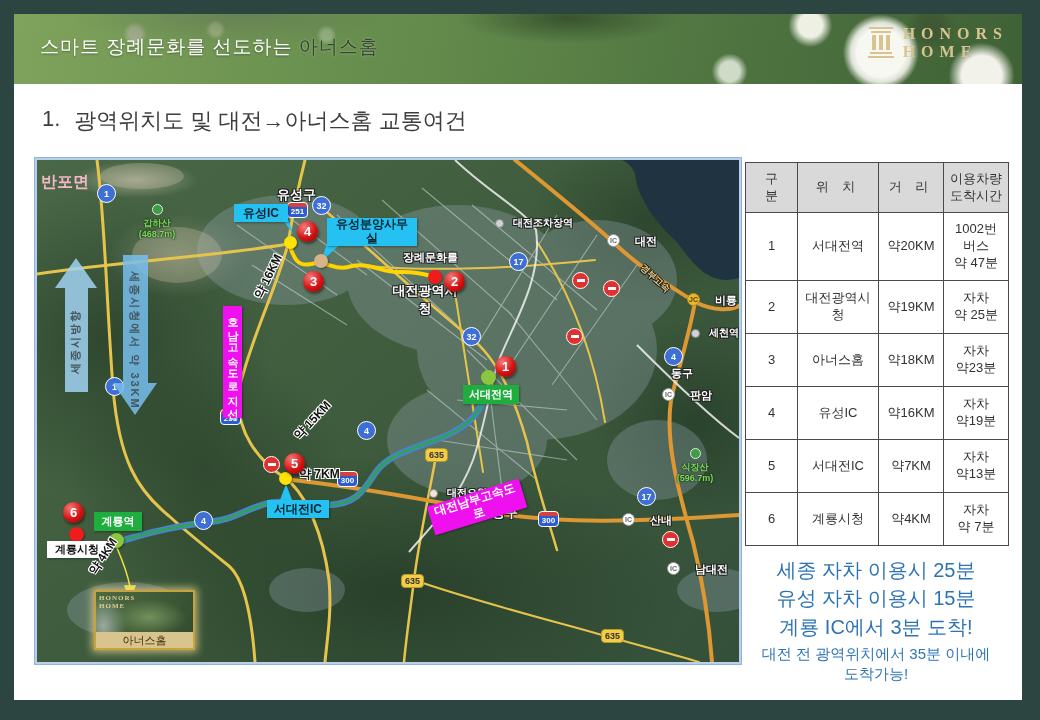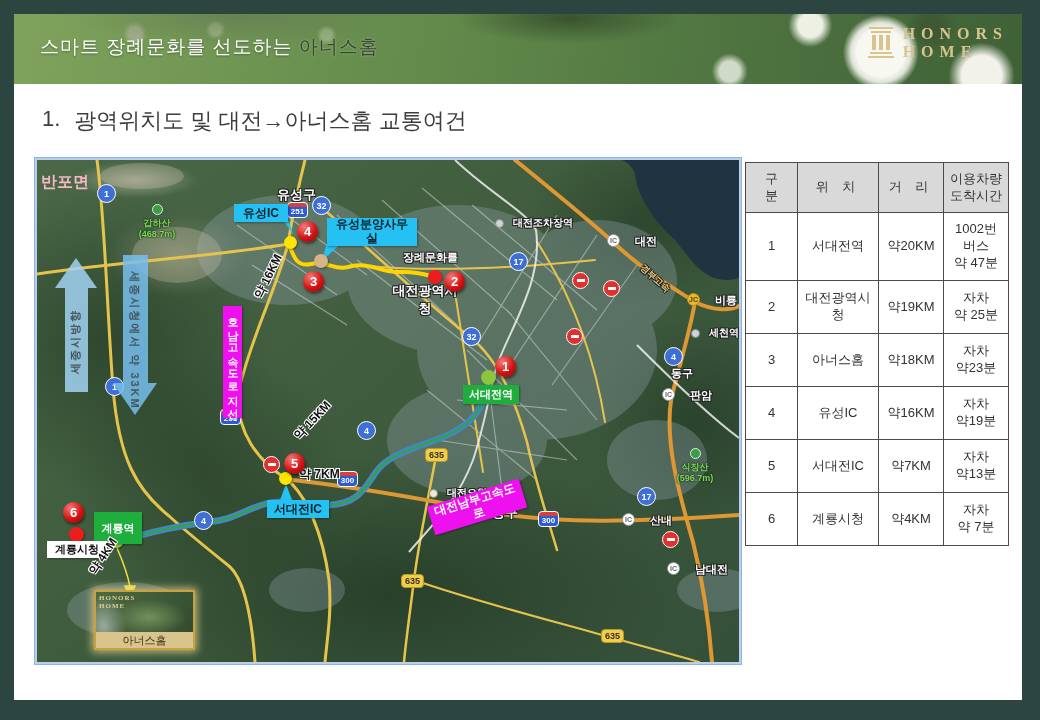--- a/index.html
+++ b/index.html
@@ -331,21 +331,21 @@
 
     <div class="lbl cyan-label" style="left:197px;top:44px;width:54px;height:18px;">유성IC</div>
     <div class="tri-cyan" style="left:246px;top:60px;width:10px;height:14px;clip-path:polygon(0 0,55% 0,100% 100%);"></div>
     <div class="lbl cyan-label pre" style="left:290px;top:58px;width:90px;height:28px;line-height:1.15;">유성분양사무
 실</div>
     <div class="tri-cyan" style="left:284px;top:76px;width:28px;height:26px;clip-path:polygon(30% 0,75% 25%,0 100%);"></div>
     <div class="lbl cyan-label" style="left:230px;top:340px;width:62px;height:18px;">서대전IC</div>
     <div class="tri-cyan" style="left:243px;top:324px;width:12px;height:16px;clip-path:polygon(50% 0,0 100%,100% 100%);"></div>
 
     <div class="lbl green-label" style="left:426px;top:225px;width:56px;height:19px;">서대전역</div>
-    <div class="lbl green-label" style="left:57px;top:352px;width:48px;height:32px;">계룡역</div>
+    <div class="lbl green-label" style="left:57px;top:352px;width:48px;height:19px;">계룡역</div>
     <div class="lbl white-label" style="left:10px;top:381px;width:60px;height:17px;">계룡시청</div>
 
     <div class="lbl magenta-v" style="left:186px;top:146px;">호남고속도로지선</div>
     <div class="lbl magenta-r" style="left:392px;top:332px;width:90px;transform:rotate(-17deg);text-align:center;">대전남부고속도로</div>
 
     <div class="lbl dist" style="left:208px;top:108px;transform:rotate(-64deg);">약 16KM</div>
     <div class="lbl dist" style="left:252px;top:252px;transform:rotate(-47deg);">약 15KM</div>
     <div class="lbl dist" style="left:262px;top:306px;">약 7KM</div>
     <div class="lbl dist" style="left:46px;top:388px;transform:rotate(-57deg);">약 4KM</div>
 
@@ -429,15 +429,22 @@
       <tr style="height:53px;">
         <td>6</td>
         <td>계룡시청</td>
         <td>약4KM</td>
         <td class="pre">자차
 약 7분</td>
       </tr>
     </tbody>
   </table>
 
+  <div class="summary">
+    <div class="sum-big">세종 자차 이용시 25분</div>
+    <div class="sum-big">유성 자차 이용시 15분</div>
+    <div class="sum-big">계룡 IC에서 3분 도착!</div>
+    <div class="sum-small pre">대전 전 광역위치에서 35분 이내에
+도착가능!</div>
+  </div>
 
  </div>
 </div>
 
 </body></html>

